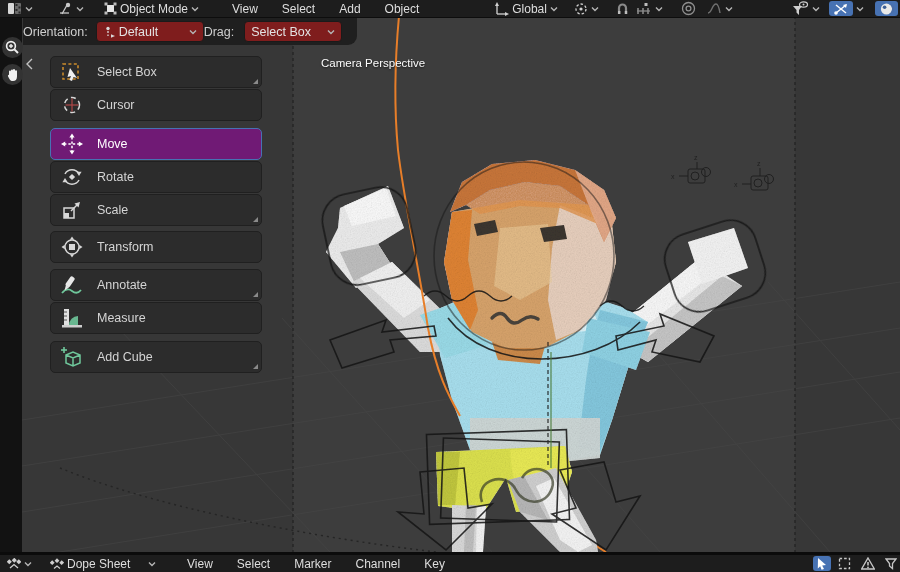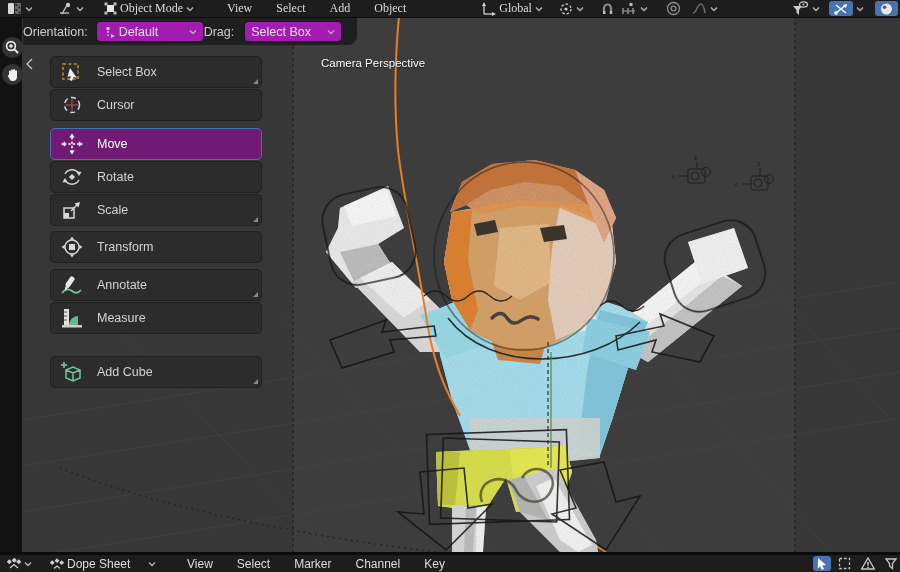--- a/index.html
+++ b/index.html
@@ -1,32 +1,32 @@
 <!DOCTYPE html>
 <html><head>
 <meta charset="utf-8">
 <style>
   html,body{margin:0;padding:0;background:#141414;}
   body{width:900px;height:572px;position:relative;overflow:hidden;
        font-family:"Liberation Sans",sans-serif;-webkit-font-smoothing:antialiased;}
   .abs{position:absolute;}
   
   #topbar{left:0;top:0;width:900px;height:17px;background:#1d1d1d;border-bottom:1px solid #0d0d0d;
-          display:flex;align-items:center;font-size:12px;color:#dedede;z-index:30;font-family:Liberation Serif, serif;}
+          display:flex;align-items:center;font-size:12px;color:#dedede;z-index:30;}
   .hgap{width:10px;flex:0 0 auto;}
   .hbtn{display:flex;align-items:center;gap:3px;padding:0 5px;height:17px;cursor:default;flex:0 0 auto;}
   .menuitem{padding:4px 12px;height:17px;display:flex;align-items:center;flex:0 0 auto;}
   .graytxt{color:#9a9a9a;}
   .bluebtn{background:#4772b3;border-radius:3px;height:15px;display:flex;align-items:center;
            padding:0 4px;flex:0 0 auto;}
   .chev{width:8px;height:6px;flex:0 0 auto;}
   
   #toolsettings{left:23px;top:18px;width:334px;height:27px;background:#1f1f1f;
         border-radius:0 0 9px 0;display:flex;align-items:center;font-size:12.5px;color:#cfcfcf;z-index:25;}
-  .dropdown{background:#a21caf;border:1px solid #1a1a1a;border-radius:4px;height:19px;
+  .dropdown{background:#7f1d1d;border:1px solid #1a1a1a;border-radius:4px;height:19px;
         display:flex;align-items:center;gap:4px;padding:0 6px;color:#e3e3e3;}
   
   #leftstrip{left:0;top:17px;width:22px;height:537px;background:#121212;z-index:28;}
   .roundbtn{position:absolute;left:2px;width:21px;height:21px;border-radius:50%;
         background:#333;display:flex;align-items:center;justify-content:center;}
   
   #toolbar{left:50px;top:56px;width:212px;z-index:20;}
   .tool{position:absolute;left:0;width:212px;height:32px;background:#2c2c2c;
         border:1px solid #202020;border-radius:5px;display:flex;align-items:center;
         box-sizing:border-box;color:#d4d4d4;font-size:12.5px;}
@@ -468,21 +468,21 @@
         <path d="M8,18 A9,9 0 0 1 17,9 L17,18 Z" fill="#6fc79b" opacity="0.9"></path>
         <rect x="3" y="2" width="5" height="17" fill="#e0e0e0"></rect>
         <line x1="3" y1="5" x2="6" y2="5" stroke="#555" stroke-width="1"></line>
         <line x1="3" y1="9" x2="6" y2="9" stroke="#555" stroke-width="1"></line>
         <line x1="3" y1="13" x2="6" y2="13" stroke="#555" stroke-width="1"></line>
         <rect x="1" y="18" width="20" height="2.5" fill="#cfcfcf"></rect>
       </svg>
       </span>
     <span>Measure</span>
   </div>
-  <div class="tool" style="top:300px">
+  <div class="tool" style="top:285px">
     <span class="ticon">
       <svg width="24" height="22">
         <path d="M6,9 L13,6 L20,9 L20,17 L13,20 L6,17 Z M6,9 L13,12 L20,9 M13,12 L13,20" fill="none" stroke="#6fc79b" stroke-width="1.5"></path>
         <line x1="4" y1="1" x2="4" y2="7" stroke="#6fc79b" stroke-width="1.6"></line>
         <line x1="1" y1="4" x2="7" y2="4" stroke="#6fc79b" stroke-width="1.6"></line>
       </svg>
       </span>
     <span>Add Cube</span>
     <span class="subtri"></span>
   </div>

